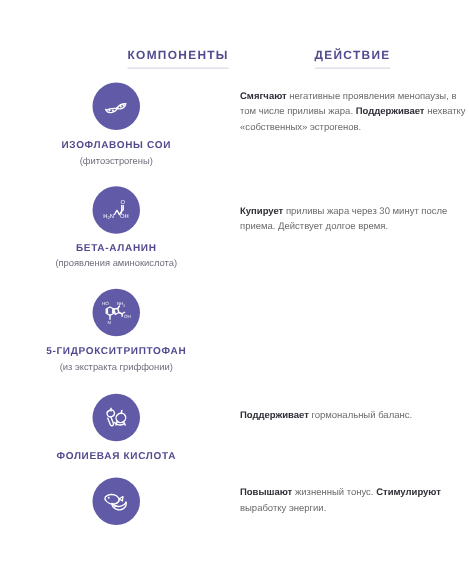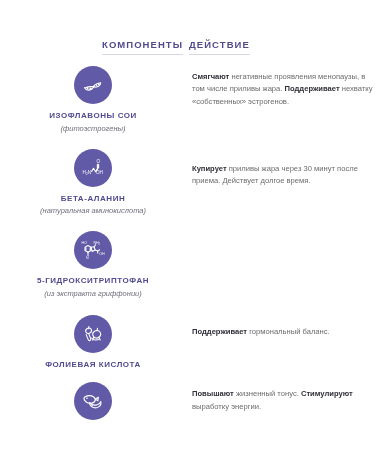--- a/index.html
+++ b/index.html
@@ -26,21 +26,21 @@
     display: flex;
     align-items: flex-start;
     padding-top: 34px;
   }
   .header-cell-left {
     width: 186px;
     text-align: right;
   }
   .header-cell-right {
     width: 189px;
-    text-align: left;
+    text-align: center;
     padding-left: 6px;
   }
   .header-title {
     display: inline-block;
     font-size: 9.5px;
     font-weight: bold;
     letter-spacing: 1.05px;
     color: #514b8e;
     padding-bottom: 4px;
     border-bottom: 1px solid #d9d8e6;
@@ -94,21 +94,20 @@
     line-height: 1.2;
     white-space: nowrap;
   }
   .comp-sub {
     margin-top: 3px;
     font-size: 7.5px;
     color: #6f6f7d;
     text-align: right;
     line-height: 1.2;
     white-space: nowrap;
-    font-style: italic;
   }
 
   .action-text {
     font-size: 7.6px;
     line-height: 1.62;
     color: #6b6b6b;
     margin: 0;
   }
   .action-text b {
     color: #2f2f38;
@@ -174,21 +173,21 @@
               <text x="16.4" y="7.0" fill="#ffffff" font-size="4.6" font-family="Liberation Sans, sans-serif">O</text>
               <text x="16.0" y="18.4" fill="#ffffff" font-size="4.6" font-family="Liberation Sans, sans-serif">OH</text>
               <path stroke="#ffffff" fill="none" stroke-width="1.1" stroke-linecap="round" stroke-linejoin="round" d="M11.6 15.6l1.9-3.3 2.0 3.2"></path>
               <path stroke="#ffffff" fill="none" stroke-width="1.1" stroke-linecap="round" stroke-linejoin="round" d="M15.5 15.8l2.2-3.6"></path>
               <path stroke="#ffffff" fill="none" stroke-width="1.1" stroke-linecap="round" stroke-linejoin="round" d="M17.4 11.9V8.4"></path>
               <path stroke="#ffffff" fill="none" stroke-width="1.1" stroke-linecap="round" stroke-linejoin="round" d="M18.6 11.9V8.4"></path>
               <path stroke="#ffffff" fill="none" stroke-width="1.1" stroke-linecap="round" stroke-linejoin="round" d="M17.7 12.2l-1.0 2.6"></path>
             </svg>
           </div>
           <div class="comp-name">БЕТА-АЛАНИН</div>
-          <div class="comp-sub">(натуральная аминокислота)</div>
+          <div class="comp-sub">(проявления аминокислота)</div>
         </div>
         <div class="cell-right">
           <p class="action-text"><b>Купирует</b><span> приливы жара через 30 минут после приема. Действует долгое время.</span></p>
         </div>
       </div>
       <div class="row row-2">
         <div class="cell-left">
           <div class="icon-circle">
             <svg width="26" height="24" viewBox="0 0 26 24">
               <text x="1.6" y="6.4" fill="#ffffff" font-size="3.6" font-family="Liberation Sans, sans-serif">HO</text>

